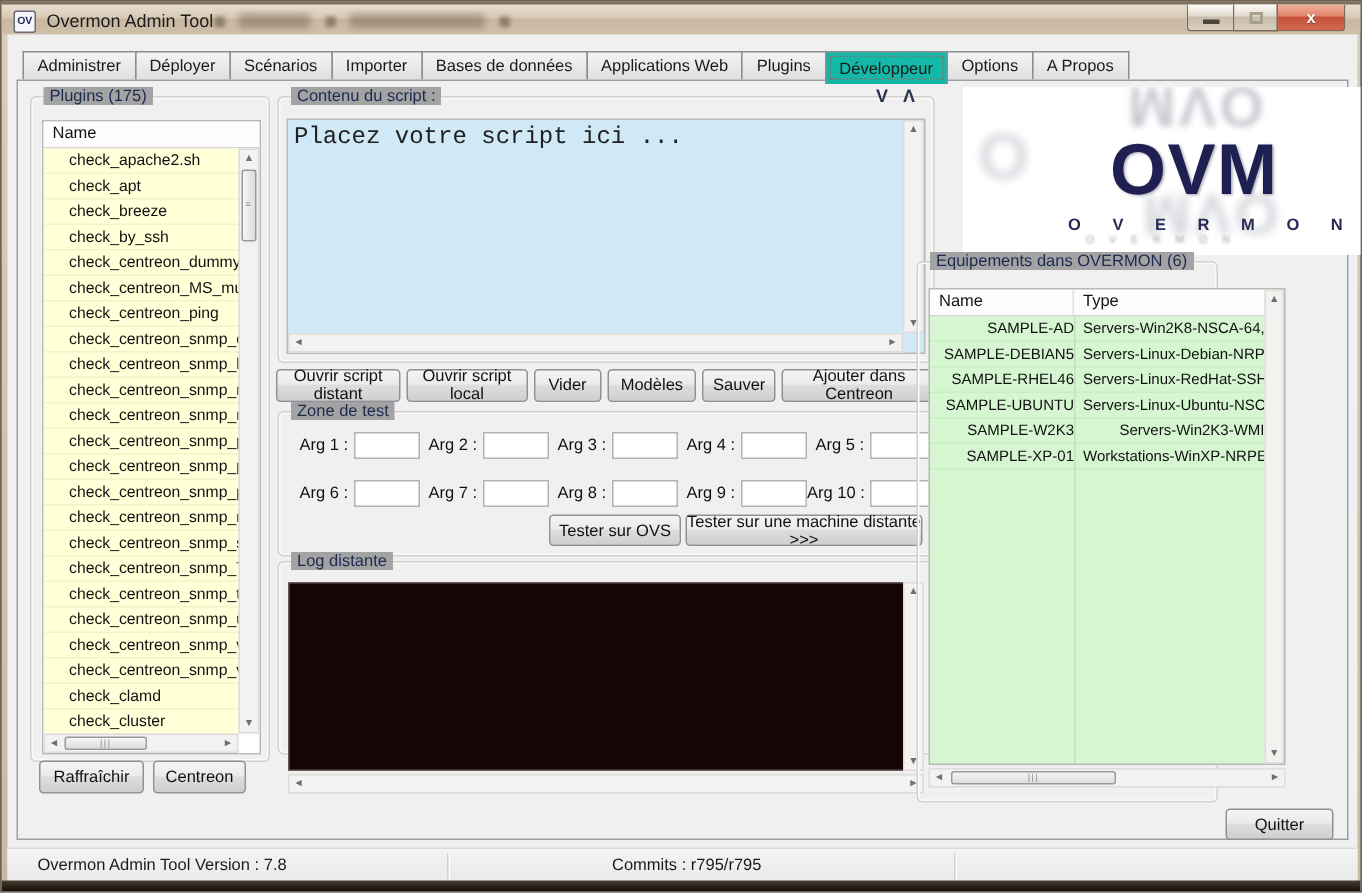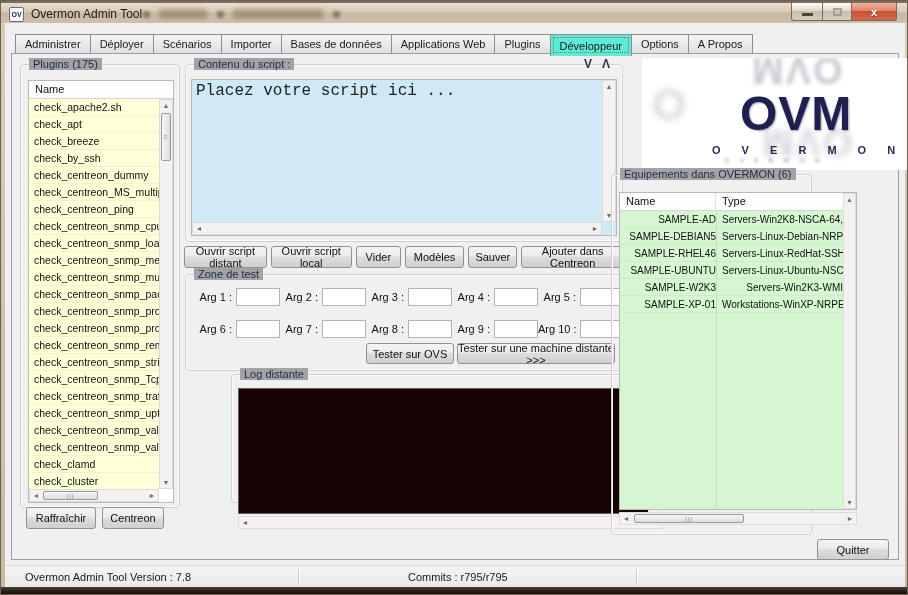--- a/index.html
+++ b/index.html
@@ -33,21 +33,21 @@
   .glyph-max { width:9px; height:8px; border:2px solid #a99f90; background:transparent; }
   .glyph-close { color:#fff; font-weight:bold; font-size:11px; text-shadow:0 1px 1px rgba(0,0,0,.4); }
 
   
   .client { position:absolute; top:22px; left:4px; width:900px; height:566px; background:#f0f0f0; }
 
   
   .tabstrip { position:absolute; left:10px; top:11px; display:flex; align-items:flex-start; }
   .tab { height:19px; padding:0 9px; line-height:19px; background:linear-gradient(#f4f4f4,#dfdfdf);
     border:1px solid #8c8e94; border-bottom:none; margin-right:-1px; color:#1a1a1a; cursor:default; }
-  .tab.active { height:22px; background:#5eead4; position:relative; z-index:2; line-height:22px;
+  .tab.active { height:22px; background:#14b8a6; position:relative; z-index:2; line-height:22px;
     outline:1px dotted #777; outline-offset:-4px; }
 
   .page { position:absolute; left:6px; top:30px; width:888px; height:507px;
     background:#f0f0f0; border:1px solid #9a9ea6; }
 
   
   .groupbox { position:absolute; border:1px solid #d3d1cb; border-radius:4px;
     box-shadow:inset 0 0 0 1px #fbfbfb; }
   .gb-label { position:absolute; top:-7px; left:8px; background:#a3a3a3; padding:0 4px;
     color:#1d2a50; }
@@ -72,21 +72,21 @@
     color:#8a8a8a; font-size:6px; letter-spacing:1px; }
 
   
   .plugins-group { left:8px; top:10px; width:160px; height:444px; }
   .listview { position:absolute; left:7px; top:15px; width:146px; height:423px;
     border:1px solid #b9b9b9; background:#fff; overflow:hidden; }
   .lv-header { position:absolute; left:0; top:0; right:0; height:18px; background:#fdfdfd;
     border-bottom:1px solid #d4d4d4; line-height:17px; padding-left:6px; color:#111; }
   .lv-body { position:absolute; left:0; top:18px; width:131px; bottom:13px;
     background:var(--plugins-bg); overflow:hidden; }
-  .lv-row { height:17px; line-height:17px; padding-left:5px; white-space:nowrap;
+  .lv-row { height:17px; line-height:17px; padding-left:17px; white-space:nowrap;
     overflow:hidden; font-size:10.5px; border-bottom:1px solid rgba(160,160,110,.12); }
   .plugins-btns { position:absolute; display:flex; gap:6px; left:14px; top:453px; }
 
   
   .script-group { left:173px; top:10px; width:438px; height:178px; }
   .collapse-ic { position:absolute; top:-8px; font-weight:bold; color:#2b3550; font-size:12px; }
   .script-area { position:absolute; left:5px; top:14px; right:5px; bottom:5px;
     border:1px solid #b9b9b9; background:var(--script-bg); }
   .script-text { position:absolute; left:4px; top:2px; right:16px; bottom:15px;
     font-family:"Liberation Mono", monospace; font-size:16px; color:#222; white-space:pre; overflow:hidden; }
@@ -95,21 +95,21 @@
 
   
   .test-group { left:173px; top:220px; width:438px; height:97px; }
   .args-grid { position:absolute; left:8px; top:12px; right:6px; display:grid;
     grid-template-columns:repeat(5,1fr); row-gap:13px; }
   .arg-cell { display:flex; align-items:center; height:19px; }
   .arg-label { width:38px; text-align:right; margin-right:4px; white-space:nowrap; }
   .test-btns { position:absolute; right:7px; bottom:6px; display:flex; gap:3px; }
 
   
-  .log-group { left:173px; top:320px; width:438px; height:129px;margin-left:46px; }
+  .log-group { left:173px; top:320px; width:438px; height:129px; }
   .log-area { position:absolute; left:6px; top:13px; width:412px; height:126px;
     background:var(--log-bg); border:1px solid #6b5a5a; }
 
   
   .logo { position:absolute; left:630px; top:4px; width:268px; height:112px; background:#fff;
     overflow:hidden; }
   .logo .ghost { position:absolute; font-weight:bold; color:#a9aeb8; filter:blur(2px);
     font-size:38px; letter-spacing:2px; }
   .logo .g1 { top:-10px; left:108px; transform:rotate(180deg); opacity:.65; }
   .logo .g2 { top:22px; left:10px; font-size:44px; opacity:.45; filter:blur(3px); }

